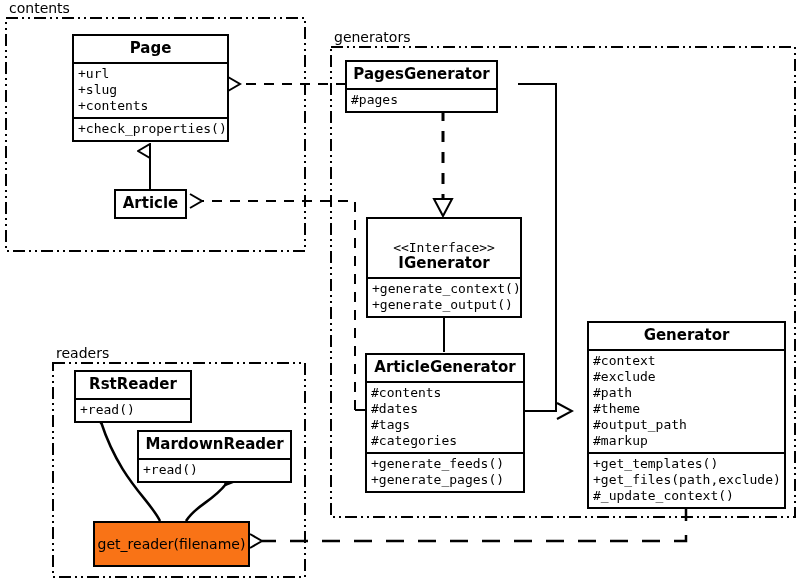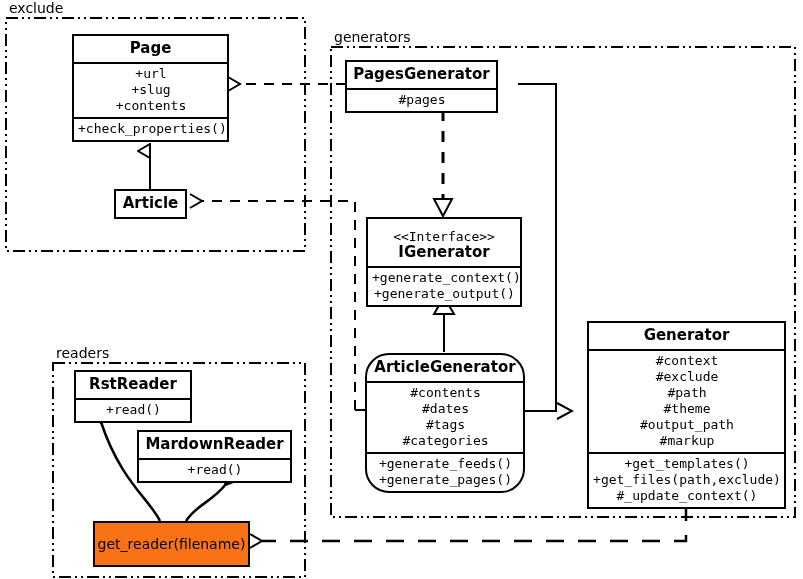--- a/index.html
+++ b/index.html
@@ -62,21 +62,21 @@
     border-top: 2px solid #000;
   }
   .cls .members {
     padding: 2px 3px 3px 4px;
     font-family: "DejaVu Sans Mono", monospace;
     font-size: 13px;
     line-height: 16px;
     color: #000;
     white-space: nowrap;
   }
-  .cls .members div { white-space: nowrap; text-align: center; }
+  .cls .members div { white-space: nowrap; }
   .plain {
     position: absolute;
     box-sizing: border-box;
     border: 2px solid #000;
     background: #f97316;
     z-index: 5;
     display: flex;
     align-items: center;
     justify-content: center;
     font-size: 14px;
@@ -160,21 +160,21 @@
     <g>
       <path d="M 160 521 C 150 500 120 480 101 422" fill="none" stroke="#000" stroke-width="2.5" marker-end="url(#solidArrow)"></path>
     </g>
 
     
     <g>
       <path d="M 186 521 C 196 505 212 502 226 484" fill="none" stroke="#000" stroke-width="2.5" marker-end="url(#solidArrow)"></path>
     </g>
   </svg>
 
-  <div class="pkg-label" style="left:6px; top:0px;">exclude</div>
+  <div class="pkg-label" style="left:6px; top:0px;">contents</div>
   <div class="pkg-label" style="left:331px; top:29px;">generators</div>
   <div class="pkg-label" style="left:53px; top:345px;">readers</div>
 
   <div class="cls" style="left:72px; top:34px; width:157px;">
     <div class="name">Page</div>
     <div class="sep"></div>
     <div class="members">
       <div>+url</div>
       <div>+slug</div>
       <div>+contents</div>
@@ -191,32 +191,32 @@
 
   <div class="cls" style="left:345px; top:60px; width:153px;">
     <div class="name">PagesGenerator</div>
     <div class="sep"></div>
     <div class="members">
       <div>#pages</div>
     </div>
   </div>
 
   <div class="cls" style="left:366px; top:217px; width:156px;">
-    <div class="name" style="padding-top:10px;">
+    <div class="name" style="padding-top:21px;">
       <div class="stereo">&lt;&lt;Interface&gt;&gt;</div>
       <div>IGenerator</div>
     </div>
     <div class="sep"></div>
     <div class="members">
       <div>+generate_context()</div>
       <div>+generate_output()</div>
     </div>
   </div>
 
-  <div class="cls" style="left:365px; top:353px; width:160px;border-radius:24px;">
+  <div class="cls" style="left:365px; top:353px; width:160px;">
     <div class="name">ArticleGenerator</div>
     <div class="sep"></div>
     <div class="members">
       <div>#contents</div>
       <div>#dates</div>
       <div>#tags</div>
       <div>#categories</div>
     </div>
     <div class="sep"></div>
     <div class="members">

